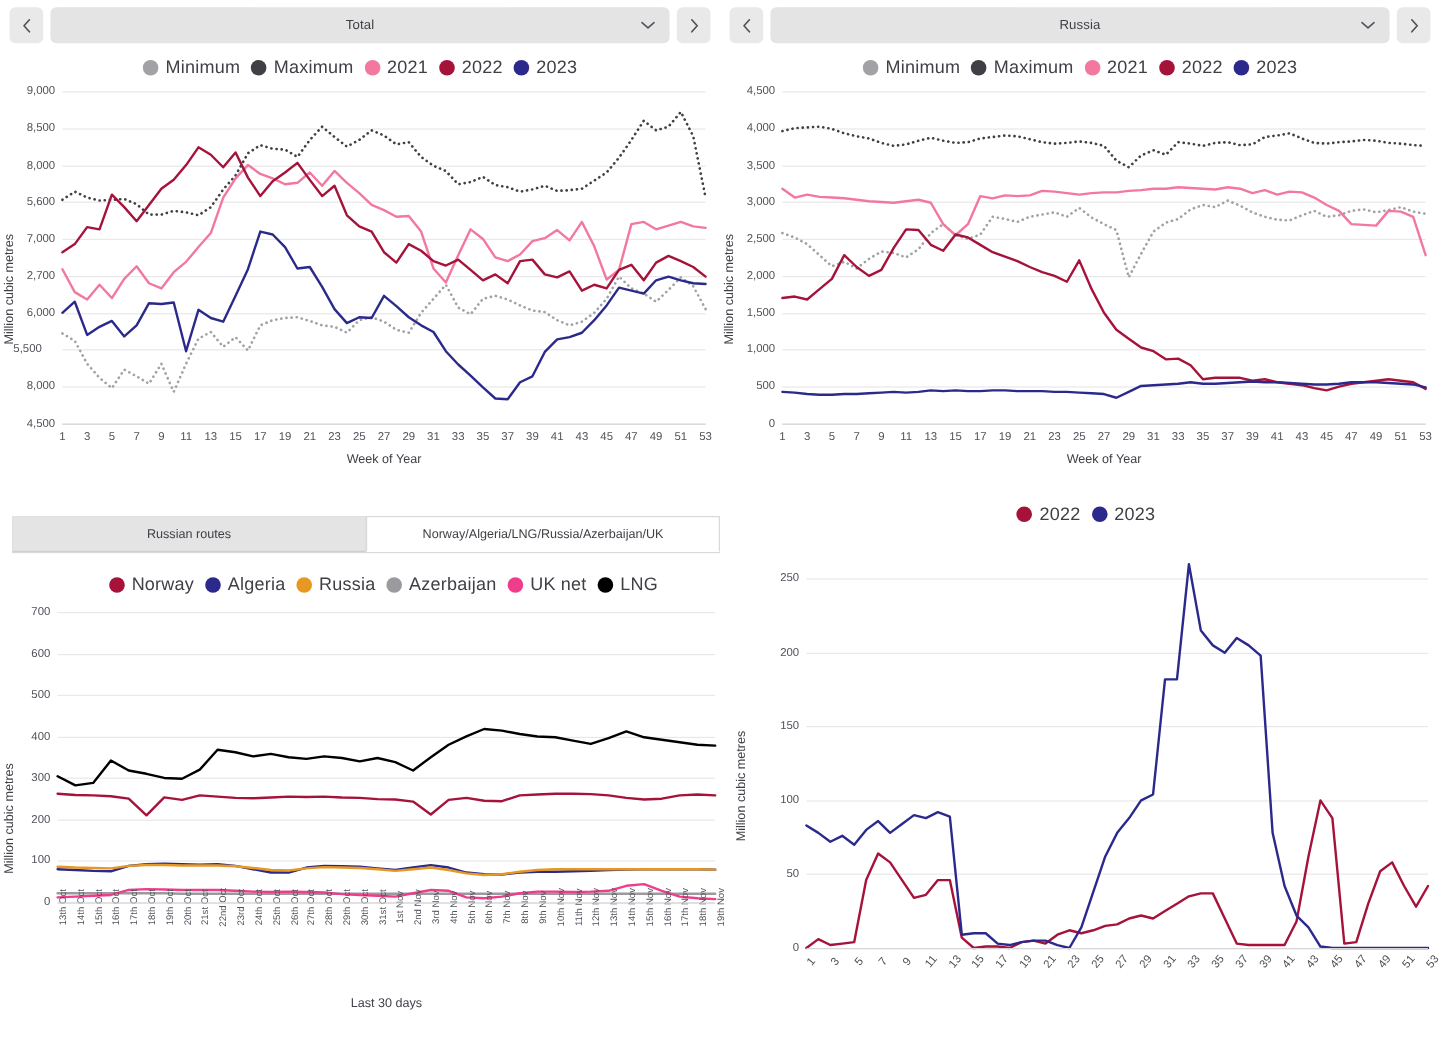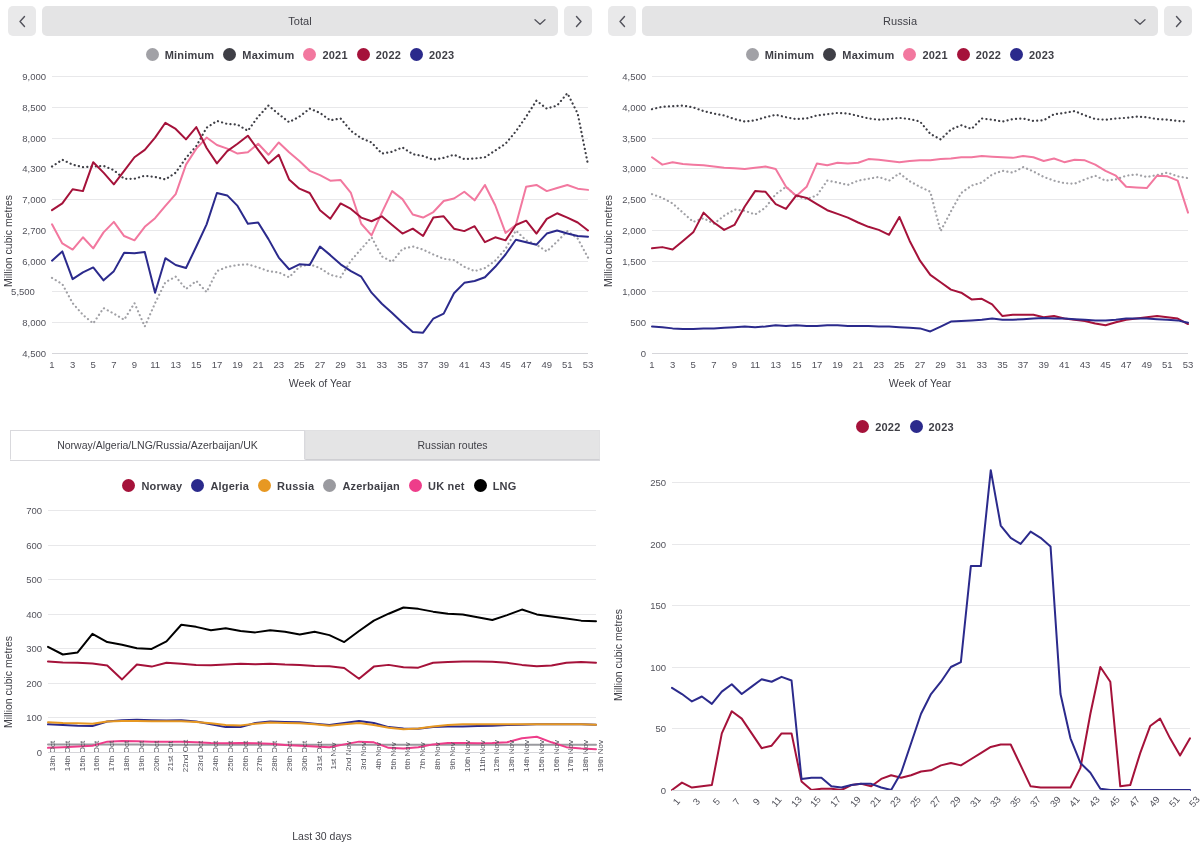--- a/index.html
+++ b/index.html
@@ -28,21 +28,21 @@
     flex:1;height:30px;background:#e4e4e5;border-radius:5px;
     display:flex;align-items:center;justify-content:center;position:relative;cursor:pointer;
   }
   .dropdown .ddlabel{font-size:11px;color:#3f3f46;letter-spacing:.1px;}
   .dropdown .chev{position:absolute;right:12px;top:50%;transform:translateY(-50%);}
 
   
   .legend{display:flex;align-items:center;justify-content:center;gap:9px;flex-wrap:wrap;}
   .legend-item{display:flex;align-items:center;gap:6px;}
   .legend-dot{width:13px;height:13px;border-radius:50%;flex:none;}
-  .legend-label{font-size:11px;color:#3f3f46;font-weight:700;letter-spacing:.2px;}
+  .legend-label{font-size:15px;color:#3f3f46;font-weight:400;letter-spacing:.2px;}
 
   
   .chart-wrap{position:relative;}
   .ylabel{
     position:absolute;left:0;top:0;height:100%;width:16px;
     display:flex;align-items:center;justify-content:center;
   }
   .ylabel span{
     transform:rotate(-90deg);white-space:nowrap;font-size:10.5px;color:#3f3f46;
   }
@@ -144,21 +144,21 @@
             <path d="M0.00 134.19 L10.31 127.42 L20.62 113.26 L30.92 115.11 L41.23 86.18 L51.54 96.64 L61.85 108.34 L72.15 94.80 L82.46 81.25 L92.77 73.87 L103.08 61.56 L113.38 46.78 L123.69 52.94 L134.00 63.40 L144.31 51.09 L154.62 72.02 L164.92 87.41 L175.23 75.10 L185.54 67.71 L195.85 59.71 L206.15 73.87 L216.46 87.41 L226.77 78.79 L237.08 103.41 L247.38 112.65 L257.69 116.96 L268.00 134.19 L278.31 142.81 L288.62 127.42 L298.92 132.96 L309.23 141.58 L319.54 145.27 L329.85 140.35 L340.15 148.96 L350.46 157.58 L360.77 152.66 L371.08 160.04 L381.38 141.58 L391.69 140.35 L402.00 152.66 L412.31 155.12 L422.62 150.20 L432.92 166.20 L443.23 161.28 L453.54 164.35 L463.85 148.96 L474.15 144.66 L484.46 157.58 L494.77 142.81 L505.08 137.27 L515.38 141.58 L525.69 146.50 L536.00 154.50" fill="none" stroke="#a5123a" stroke-width="2" stroke-linejoin="round" stroke-linecap="round"></path>
             <path d="M0.00 184.67 L10.31 175.43 L20.62 203.13 L30.92 196.36 L41.23 191.44 L51.54 204.36 L61.85 195.13 L72.15 176.66 L82.46 177.28 L92.77 176.05 L103.08 216.68 L113.38 182.20 L123.69 188.98 L134.00 192.05 L144.31 170.51 L154.62 148.35 L164.92 116.96 L175.23 119.42 L185.54 129.88 L195.85 147.73 L206.15 146.50 L216.46 163.12 L226.77 181.59 L237.08 193.28 L247.38 188.36 L257.69 188.98 L268.00 170.51 L278.31 179.13 L288.62 188.36 L298.92 195.13 L309.23 200.67 L319.54 216.68 L329.85 227.76 L340.15 236.99 L350.46 246.84 L360.77 256.07 L371.08 256.69 L381.38 242.53 L391.69 237.60 L402.00 217.29 L412.31 206.83 L422.62 204.98 L432.92 201.29 L443.23 190.82 L453.54 178.51 L463.85 163.74 L474.15 166.20 L484.46 168.66 L494.77 157.58 L505.08 154.50 L515.38 157.58 L525.69 160.04 L536.00 160.66" fill="none" stroke="#2b2a8c" stroke-width="2" stroke-linejoin="round" stroke-linecap="round"></path>
           </svg>
         </div>
         <div class="ytick" style="top: 285px; left: 0px; width: 46px;">4,500</div>
         <div class="ytick" style="top: 254.222px; left: 0px; width: 46px;">8,000</div>
         <div class="ytick" style="top: 223.444px; left: 0px; width: 46px; text-align: center;">5,500</div>
         <div class="ytick" style="top: 192.667px; left: 0px; width: 46px;">6,000</div>
         <div class="ytick" style="top: 161.889px; left: 0px; width: 46px;">2,700</div>
         <div class="ytick" style="top: 131.111px; left: 0px; width: 46px;">7,000</div>
-        <div class="ytick" style="top: 100.333px; left: 0px; width: 46px;">4,300</div>
+        <div class="ytick" style="top: 100.333px; left: 0px; width: 46px;">5,600</div>
         <div class="ytick" style="top: 69.5556px; left: 0px; width: 46px;">8,000</div>
         <div class="ytick" style="top: 38.7778px; left: 0px; width: 46px;">8,500</div>
         <div class="ytick" style="top: 8px; left: 0px; width: 46px;">9,000</div>
         <div class="xtick" style="left: 52px; top: 291px;">1</div>
         <div class="xtick" style="left: 72.6154px; top: 291px;">3</div>
         <div class="xtick" style="left: 93.2308px; top: 291px;">5</div>
         <div class="xtick" style="left: 113.846px; top: 291px;">7</div>
         <div class="xtick" style="left: 134.462px; top: 291px;">9</div>
         <div class="xtick" style="left: 155.077px; top: 291px;">11</div>
         <div class="xtick" style="left: 175.692px; top: 291px;">13</div>
@@ -290,22 +290,22 @@
         <div class="xtick" style="left: 546.769px; top: 291px;">49</div>
         <div class="xtick" style="left: 567.385px; top: 291px;">51</div>
         <div class="xtick" style="left: 588px; top: 291px;">53</div>
         <div class="axis-line" style="left: 52px; top: 285px; width: 536px;"></div>
         <div class="axis-title" style="left: 52px; width: 536px; top: 309px;">Week of Year</div>
       </div>
   </div>
 
   <div class="panel" id="panel-bl">
     <div class="tabs" id="tabs-bl">
+        <div class="tab inactive">Russian routes</div>
         <div class="tab active">Norway/Algeria/LNG/Russia/Azerbaijan/UK</div>
-        <div class="tab inactive">Russian routes</div>
       </div>
       <div class="tabs-underline"></div>
     <div class="legend" id="legend-bl" style="margin-top:18px;padding-left:29px;">
         <div class="legend-item">
           <span class="legend-dot" style="background: rgb(165, 18, 58);"></span>
           <span class="legend-label">Norway</span>
         </div>
         <div class="legend-item">
           <span class="legend-dot" style="background: rgb(43, 42, 140);"></span>
           <span class="legend-label">Algeria</span>

